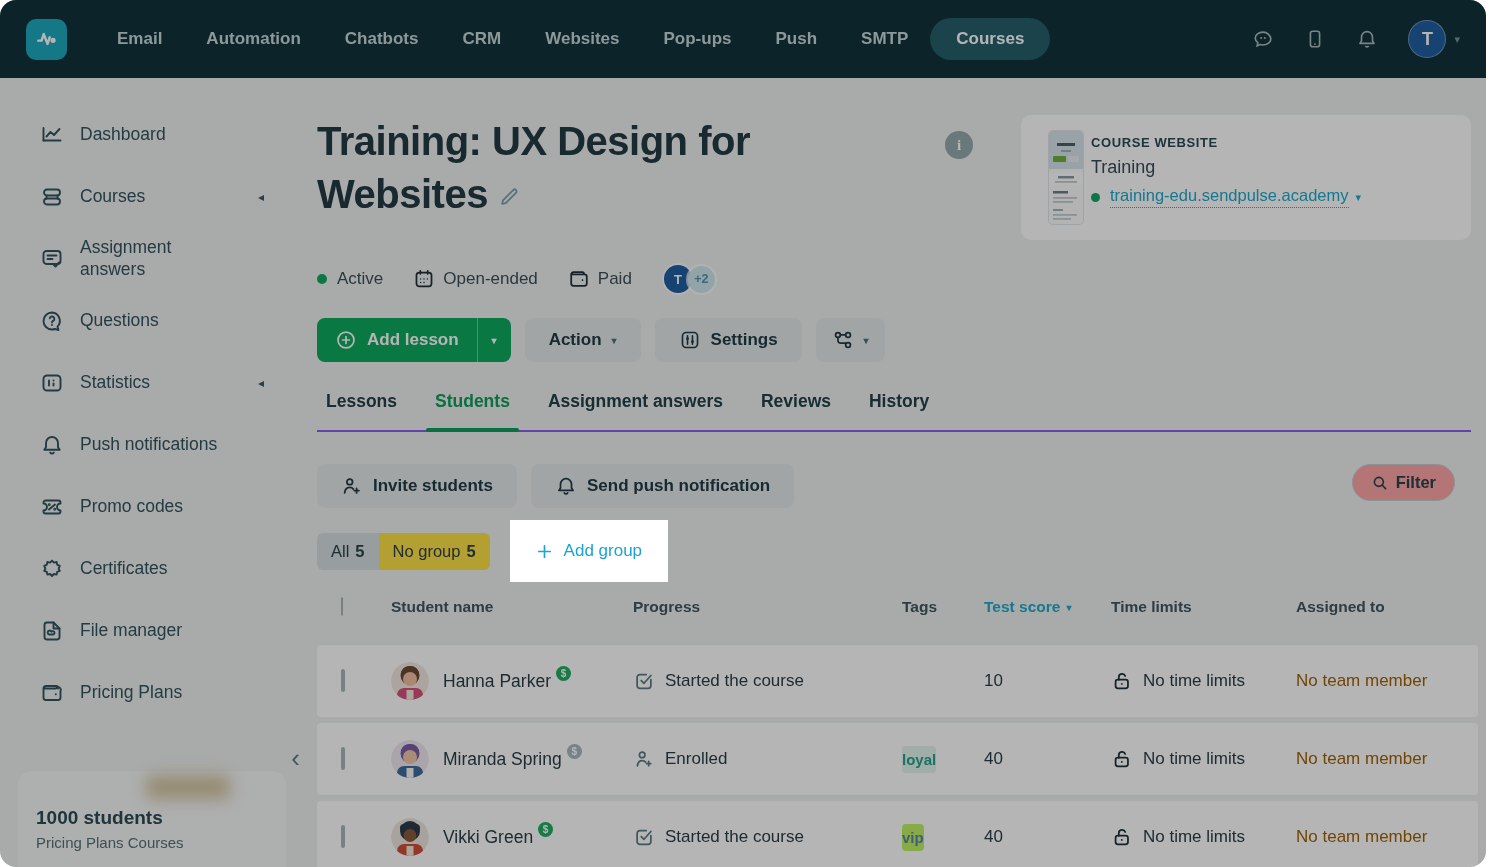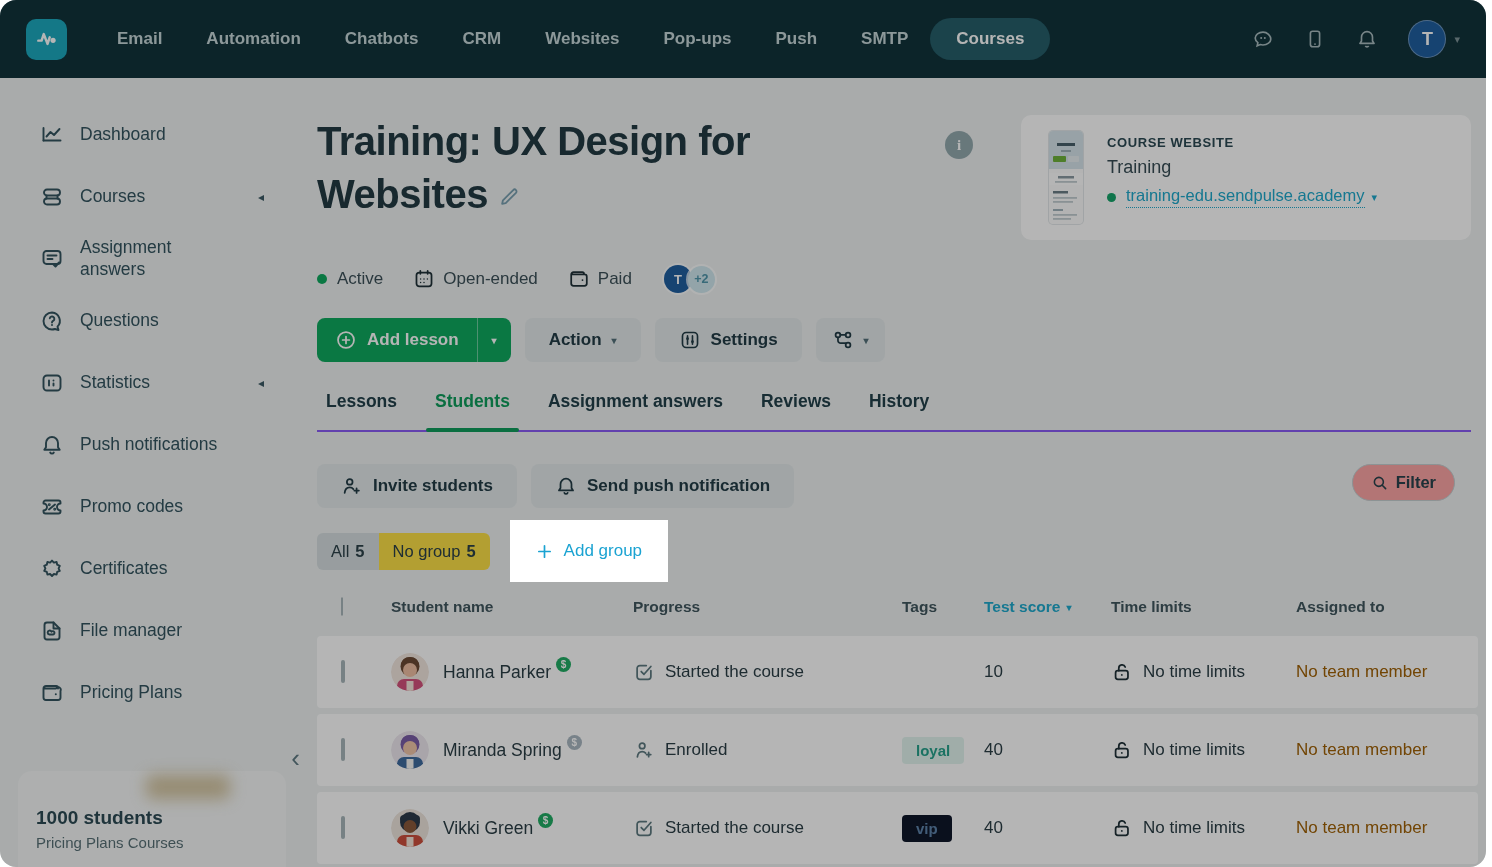--- a/index.html
+++ b/index.html
@@ -37,21 +37,21 @@
   .main { flex:1; padding:37px 15px 0 1px; overflow:hidden; }
 
   
   .header-row { display:flex; align-items:flex-start; }
   .title-block { width:612px; }
   h1.course-title { font-size:40px; font-weight:700; color:#233a43; line-height:1.33; letter-spacing:-.5px; }
   .pencil-icon { display:inline-flex; width:22px; height:22px; color:#7aa0b0; margin-left:10px; cursor:pointer; }
   .info-icon { margin:16px 0 0 16px; width:28px; height:28px; border-radius:50%; background:#93a9ae; color:#fff; font-size:15px; font-weight:700; display:flex; align-items:center; justify-content:center; font-family:"Liberation Serif",serif; cursor:pointer; }
   .course-card { margin-left:auto; width:450px; height:125px; background:#fff; border-radius:10px; display:flex; padding:16px 20px 16px 28px; }
   .site-thumb { width:34px; height:93px; border-radius:4px; background:#fdfdfd; overflow:hidden; flex:0 0 auto; box-shadow:0 0 0 1px #e3e8ea; }
-  .cc-text { margin-left:24px; }
+  .cc-text { margin-left:8px; }
   .cc-heading { font-size:13px; font-weight:700; letter-spacing:.6px; color:#2c4a54; margin-top:4px; }
   .cc-name { font-size:18px; color:#374d55; margin-top:7px; }
   .cc-linkrow { display:flex; align-items:center; margin-top:8px; }
   .cc-dot { width:9px; height:9px; border-radius:50%; background:#16a46a; margin-right:10px; }
   .cc-link { font-size:16.5px; color:var(--accent-teal,#1fa9cc); border-bottom:1.5px dotted var(--accent-teal,#1fa9cc); padding-bottom:2px; cursor:pointer; }
   .cc-caret { color:var(--accent-teal,#1fa9cc); font-size:11px; margin-left:7px; }
 
   .status-row { display:flex; align-items:center; margin-top:25px; color:#3c5058; font-size:17px; }
   .st-dot { width:10px; height:10px; border-radius:50%; background:var(--accent-green,#0fa95f); margin-right:10px; }
   .st-icon { width:22px; height:22px; color:#1f3138; margin:0 8px 0 30px; display:flex; }
@@ -85,37 +85,37 @@
   .seg { display:flex; align-items:center; gap:6px; padding:0 14px; font-size:16.5px; color:#2c4149; cursor:pointer; background:#fde047; }
   .seg.selected { background:#d6dee0; }
   .seg b { font-weight:700; }
   .add-group-spot { position:relative; z-index:60; background:#fff; height:62px; margin-left:-12px; padding:0 26px; display:flex; align-items:center; gap:11px; cursor:pointer; }
   .add-group-spot .plus { width:17px; height:17px; display:flex; color:var(--add-group-teal,#1ba3d2); }
   .add-group-spot .aglabel { font-size:17px; color:var(--add-group-teal,#1ba3d2); }
 
   
   .table { margin-top:14px; width:1161px; }
   .tgrid { display:grid; grid-template-columns:74px 242px 269px 82px 127px 185px 1fr; align-items:center; }
-  .thead { height:22px; margin-bottom:18px; font-size:15.5px; font-weight:700; color:#40565e; }
+  .thead { height:22px; margin-bottom:27px; font-size:15.5px; font-weight:700; color:#40565e; }
   .th-sort { color:var(--accent-teal,#1fa9cc); display:flex; align-items:center; gap:6px; cursor:pointer; }
   .th-sort .c { font-size:10px; }
   .trow { height:72px; background:#fff; border-radius:4px; margin-bottom:6px; font-size:17px; color:#2b3e46; }
   .cell-check { padding-left:24px; }
   .checkbox { width:18px; height:18px; border:2px solid #a8b6ba; border-radius:4px; background:#fff; cursor:pointer; }
   .cell-name { display:flex; align-items:center; }
   .stu-avatar { width:38px; height:38px; border-radius:50%; overflow:hidden; margin-right:14px; flex:0 0 auto; }
   .stu-name { font-size:17.5px; }
   .paid-badge { width:15px; height:15px; border-radius:50%; display:inline-flex; align-items:center; justify-content:center; color:#fff; font-size:10px; font-weight:700; margin-left:5px; transform:translateY(-8px); }
   .paid-badge.green { background:#21ad64; }
   .paid-badge.gray { background:#a9b7c1; }
   .cell-prog { display:flex; align-items:center; gap:10px; }
   .prog-icon { width:22px; height:22px; display:flex; color:#5e7a80; }
-  .tagpill { display:inline-block; padding:5px 14px; border-radius:4px; font-size:15px; font-weight:700; }
+  .tagpill { display:inline-block; padding:5px 0; border-radius:4px; font-size:15px; font-weight:700; }
   .tagpill.loyal { color:var(--tag-loyal,#27a18b); background:#e2f4ef; }
-  .tagpill.vip { color:var(--tag-vip,#5e83ab); background:#0f172a; }
+  .tagpill.vip { color:var(--tag-vip,#5e83ab); background:#bef264; }
   .cell-time { display:flex; align-items:center; gap:10px; }
   .lock-icon { width:22px; height:22px; display:flex; color:#1f3138; }
   .cell-assigned { color:#a16207; }
 </style>
 </head>
 <body>
 
 <div class="app">
 
   <div class="topnav">

